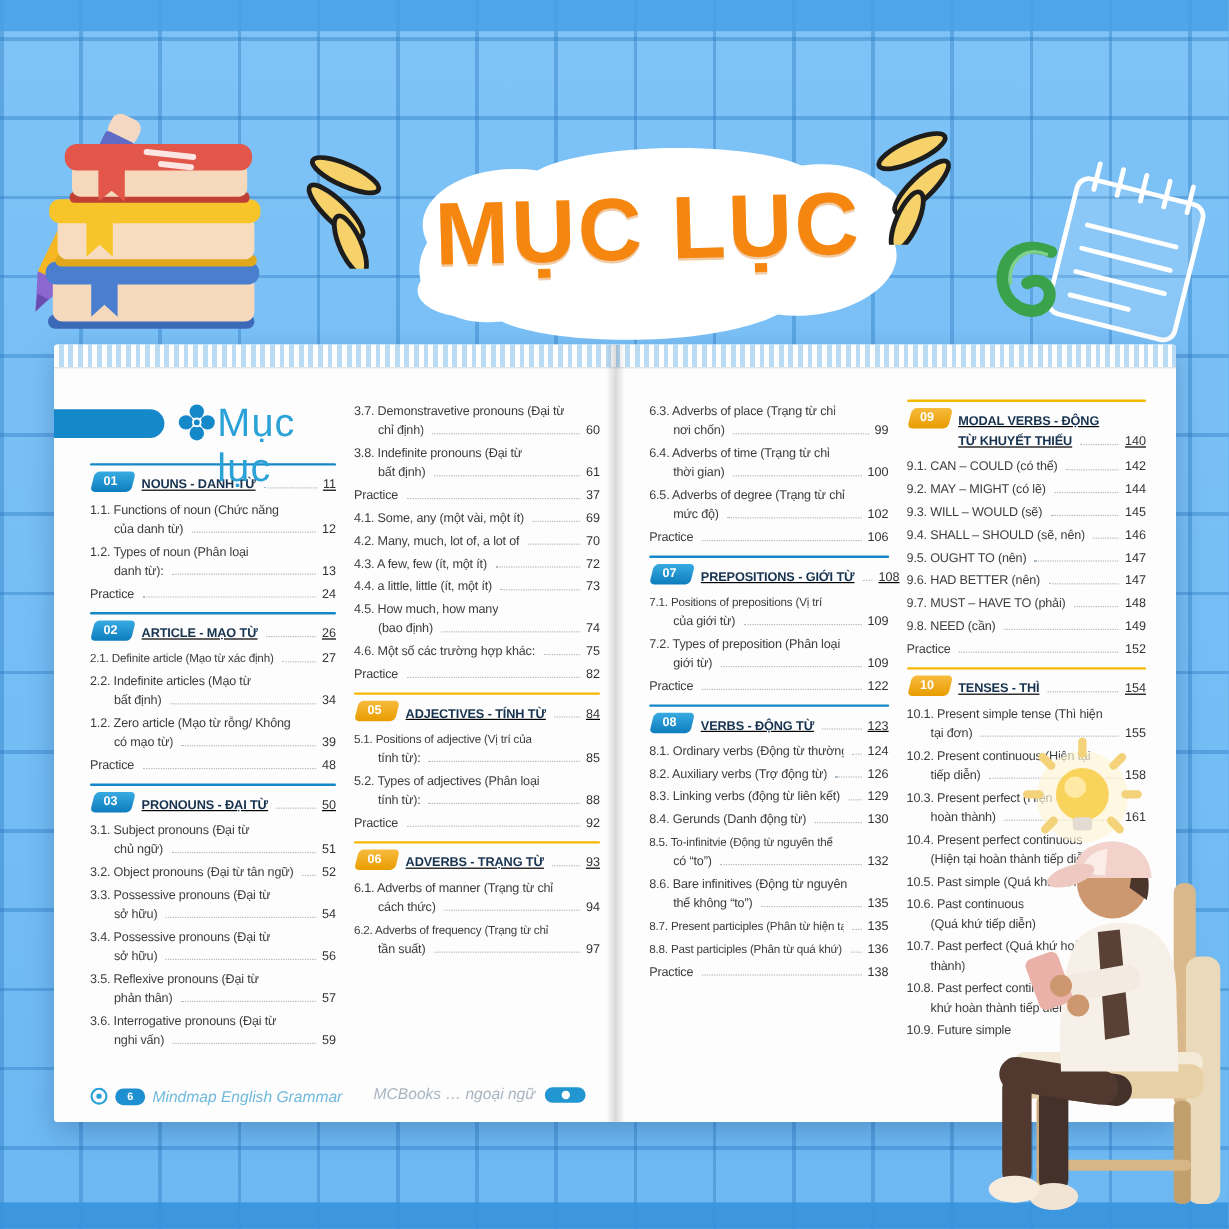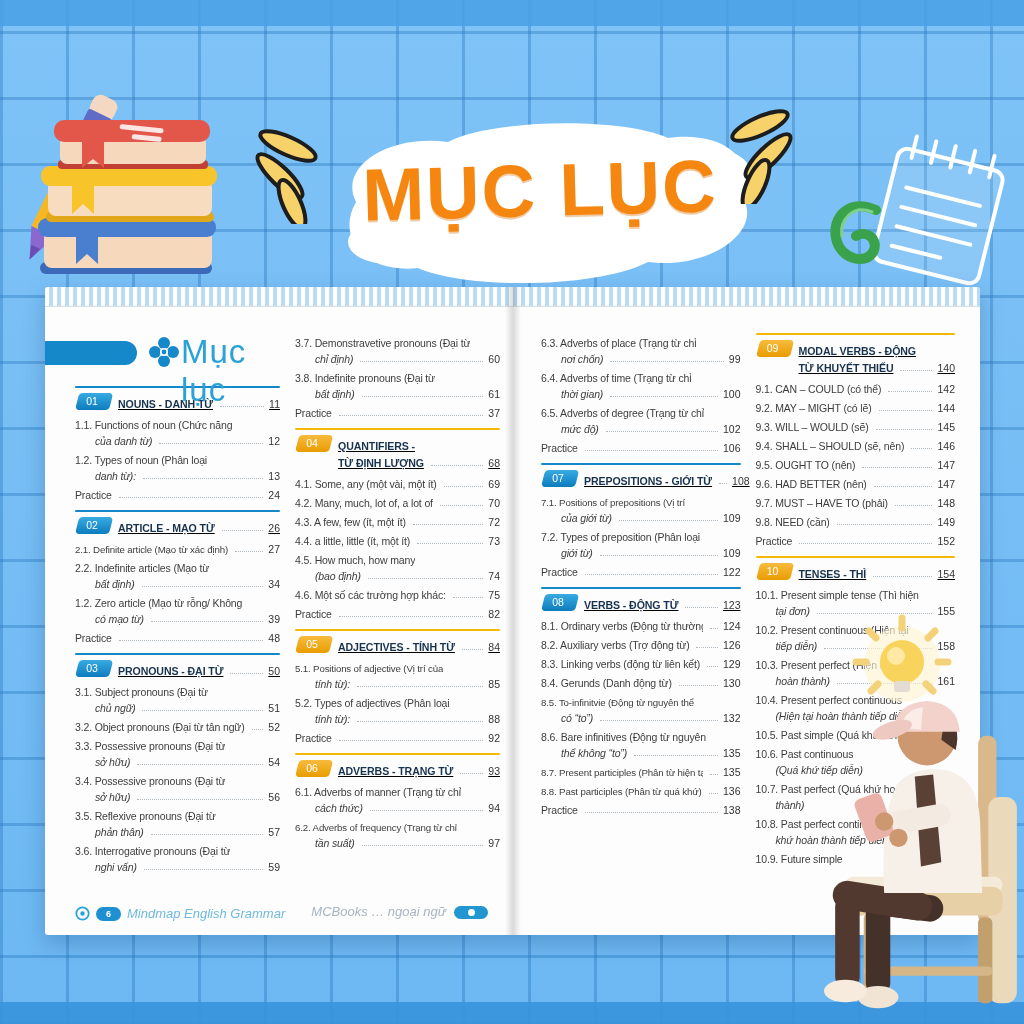--- a/index.html
+++ b/index.html
@@ -50,29 +50,29 @@
   .toc-col > .section:first-child{margin-top:0;}
   .sec-rule{height:2px;margin-bottom:5px;border-radius:1px;}
   .sec-blue .sec-rule{background:#1488c8;}
   .sec-orange .sec-rule{background:#f5b800;}
   .sec-row{display:flex;align-items:flex-start;}
   .badge{position:relative;flex:0 0 34px;height:17px;margin-right:9px;color:#fff;
     font-weight:bold;font-size:10.5px;text-align:center;line-height:17px;}
   .badge i{position:absolute;inset:0;border-radius:4px;transform:skewX(-14deg);transform-origin:0 100%;z-index:0;}
   .sec-blue .badge i{background:linear-gradient(180deg,#38abe2,#0d7cbd);}
   .sec-orange .badge i{background:linear-gradient(180deg,#f8bb3e,#e89c00);}
-  .badge b{position:relative;z-index:1;font-weight:normal;}
+  .badge b{position:relative;z-index:1;font-weight:bold;}
   .sec-titles{flex:1;min-width:0;text-decoration:underline;}
   .sline{display:flex;align-items:flex-end;min-height:17px;}
   .stxt{font-weight:bold;color:#17324f;font-size:10.6px;white-space:nowrap;letter-spacing:-.1px;}
   .entry{margin:0 0 3px;}
   .line{display:flex;align-items:flex-end;min-height:16px;}
   .line .txt{color:#3d3d3d;font-size:10.5px;white-space:nowrap;letter-spacing:-.15px;min-width:0;overflow:hidden;}
   .line .txt.tight{font-size:9.7px;}
-  .line.cont .txt{padding-left:20px;font-style:italic;}
+  .line.cont .txt{padding-left:20px;}
   .leader{flex:1;min-width:8px;border-bottom:1.5px dotted #aeb8c0;margin:0 5px 3px 7px;}
   .pg{font-size:10.5px;color:#333;white-space:nowrap;}
 
   
   .foot-left{position:absolute;left:30px;bottom:14px;display:flex;align-items:center;gap:6px;z-index:3;}
   .foot-pill{background:#1e8fd0;color:#fff;font-size:9px;font-weight:bold;border-radius:8px;
     padding:1px 10px;line-height:12px;}
   .foot-text{color:#6fb9dd;font-size:13px;font-style:italic;}
   .foot-right{position:absolute;right:492px;bottom:16px;display:flex;align-items:flex-end;gap:8px;z-index:3;}
   .foot-right .foot-text{color:#a8b4c0;}
@@ -361,36 +361,20 @@
                 <span class="pg">61</span>
               </div>
             </div>
             <div class="entry">
               <div class="line">
                 <span class="txt">Practice</span>
                 <span class="leader"></span>
                 <span class="pg">37</span>
               </div>
             </div>
-            <div class="section sec-orange">
-              <div class="sec-rule"></div>
-              <div class="sec-row">
-                <span class="badge"><i></i><b>04</b></span>
-                <div class="sec-titles">
-                  <div class="sline">
-                    <span class="stxt">QUANTIFIERS -</span>
-                  </div>
-                  <div class="sline">
-                    <span class="stxt">TỪ ĐỊNH LƯỢNG</span>
-                    <span class="leader"></span>
-                    <span class="pg">68</span>
-                  </div>
-                </div>
-              </div>
-            </div>
             <div class="entry">
               <div class="line">
                 <span class="txt">4.1. Some, any (một vài, một ít)</span>
                 <span class="leader"></span>
                 <span class="pg">69</span>
               </div>
             </div>
             <div class="entry">
               <div class="line">
                 <span class="txt">4.2. Many, much, lot of, a lot of</span>

